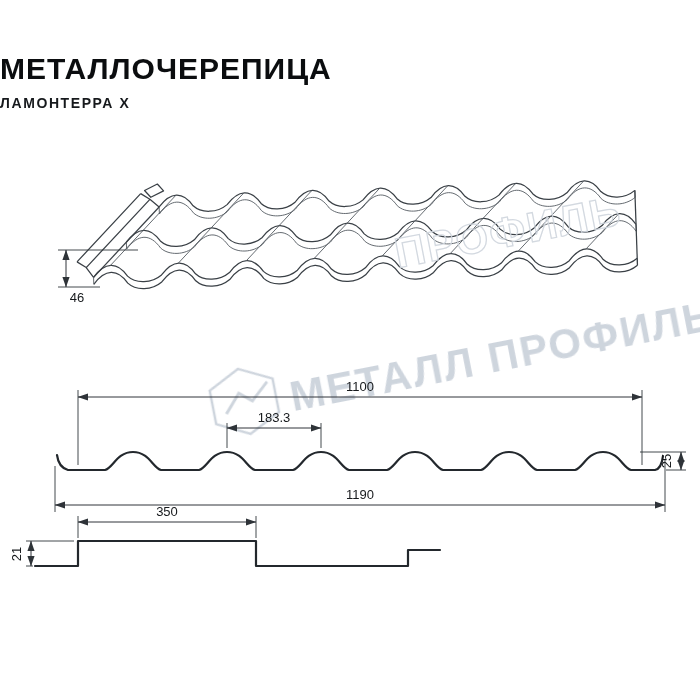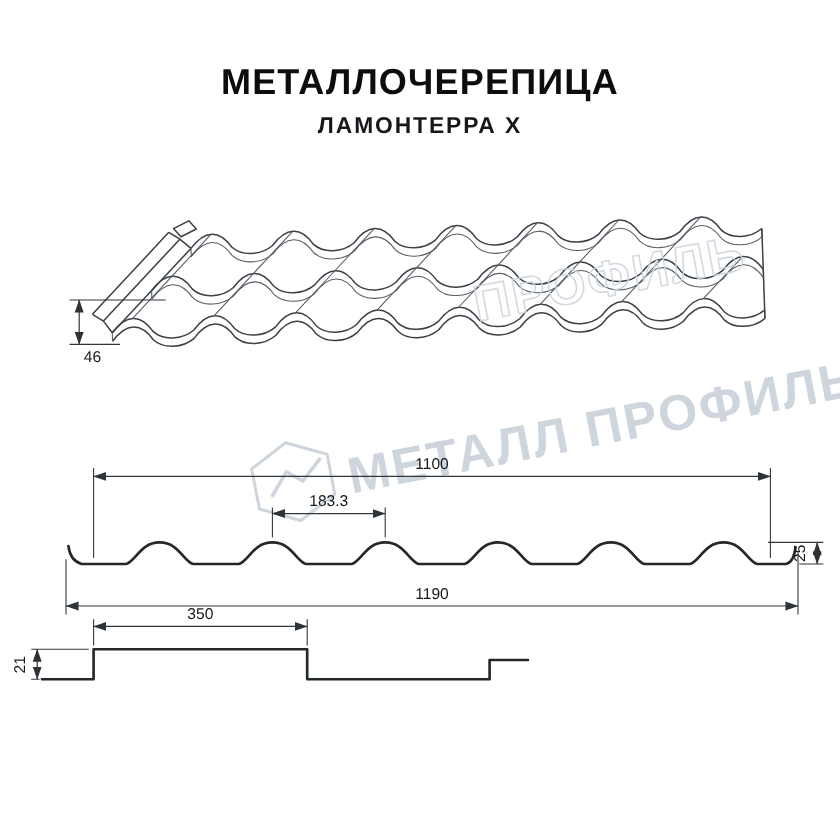--- a/index.html
+++ b/index.html
@@ -1,20 +1,20 @@
 <!DOCTYPE html>
 <html><head>
 <meta charset="utf-8">
 <style>
   html,body{margin:0;padding:0;background:#ffffff;}
   .page{position:relative;width:700px;height:700px;background:#ffffff;overflow:hidden;
         font-family:"Liberation Sans", sans-serif;}
-  .header{position:absolute;top:52px;left:0;width:700px;text-align:center;z-index:5;}
+  .header{position:absolute;top:52px;left:0;width:700px;z-index:5;}
   .header h1{margin:0;font-size:30px;font-weight:800;letter-spacing:1px;color:#0b0d0f;}
-  .header .subtitle{margin-top:9px;font-size:19px;font-weight:700;letter-spacing:1.6px;color:#16191c;}
+  .header .subtitle{margin-top:9px;font-size:14px;font-weight:700;letter-spacing:1.6px;color:#16191c;}
   svg.canvas{position:absolute;left:0;top:0;}
   .profile{stroke:#23282d;stroke-width:2.2;fill:none;stroke-linecap:round;stroke-linejoin:round;}
   .tile{stroke:#3a4046;stroke-width:1.25;fill:none;stroke-linejoin:round;}
   .tilethin{stroke:#565d64;stroke-width:0.9;fill:none;}
   .dimline{stroke:#30353b;stroke-width:1;fill:none;}
   .ext{stroke:#30353b;stroke-width:0.9;fill:none;}
   text.dim{font-family:"Liberation Sans", sans-serif;font-size:13px;fill:#16191c;}
   .wm-text{font-family:"Liberation Sans", sans-serif;font-weight:700;font-size:42px;letter-spacing:2px;}
 </style>
 </head>

